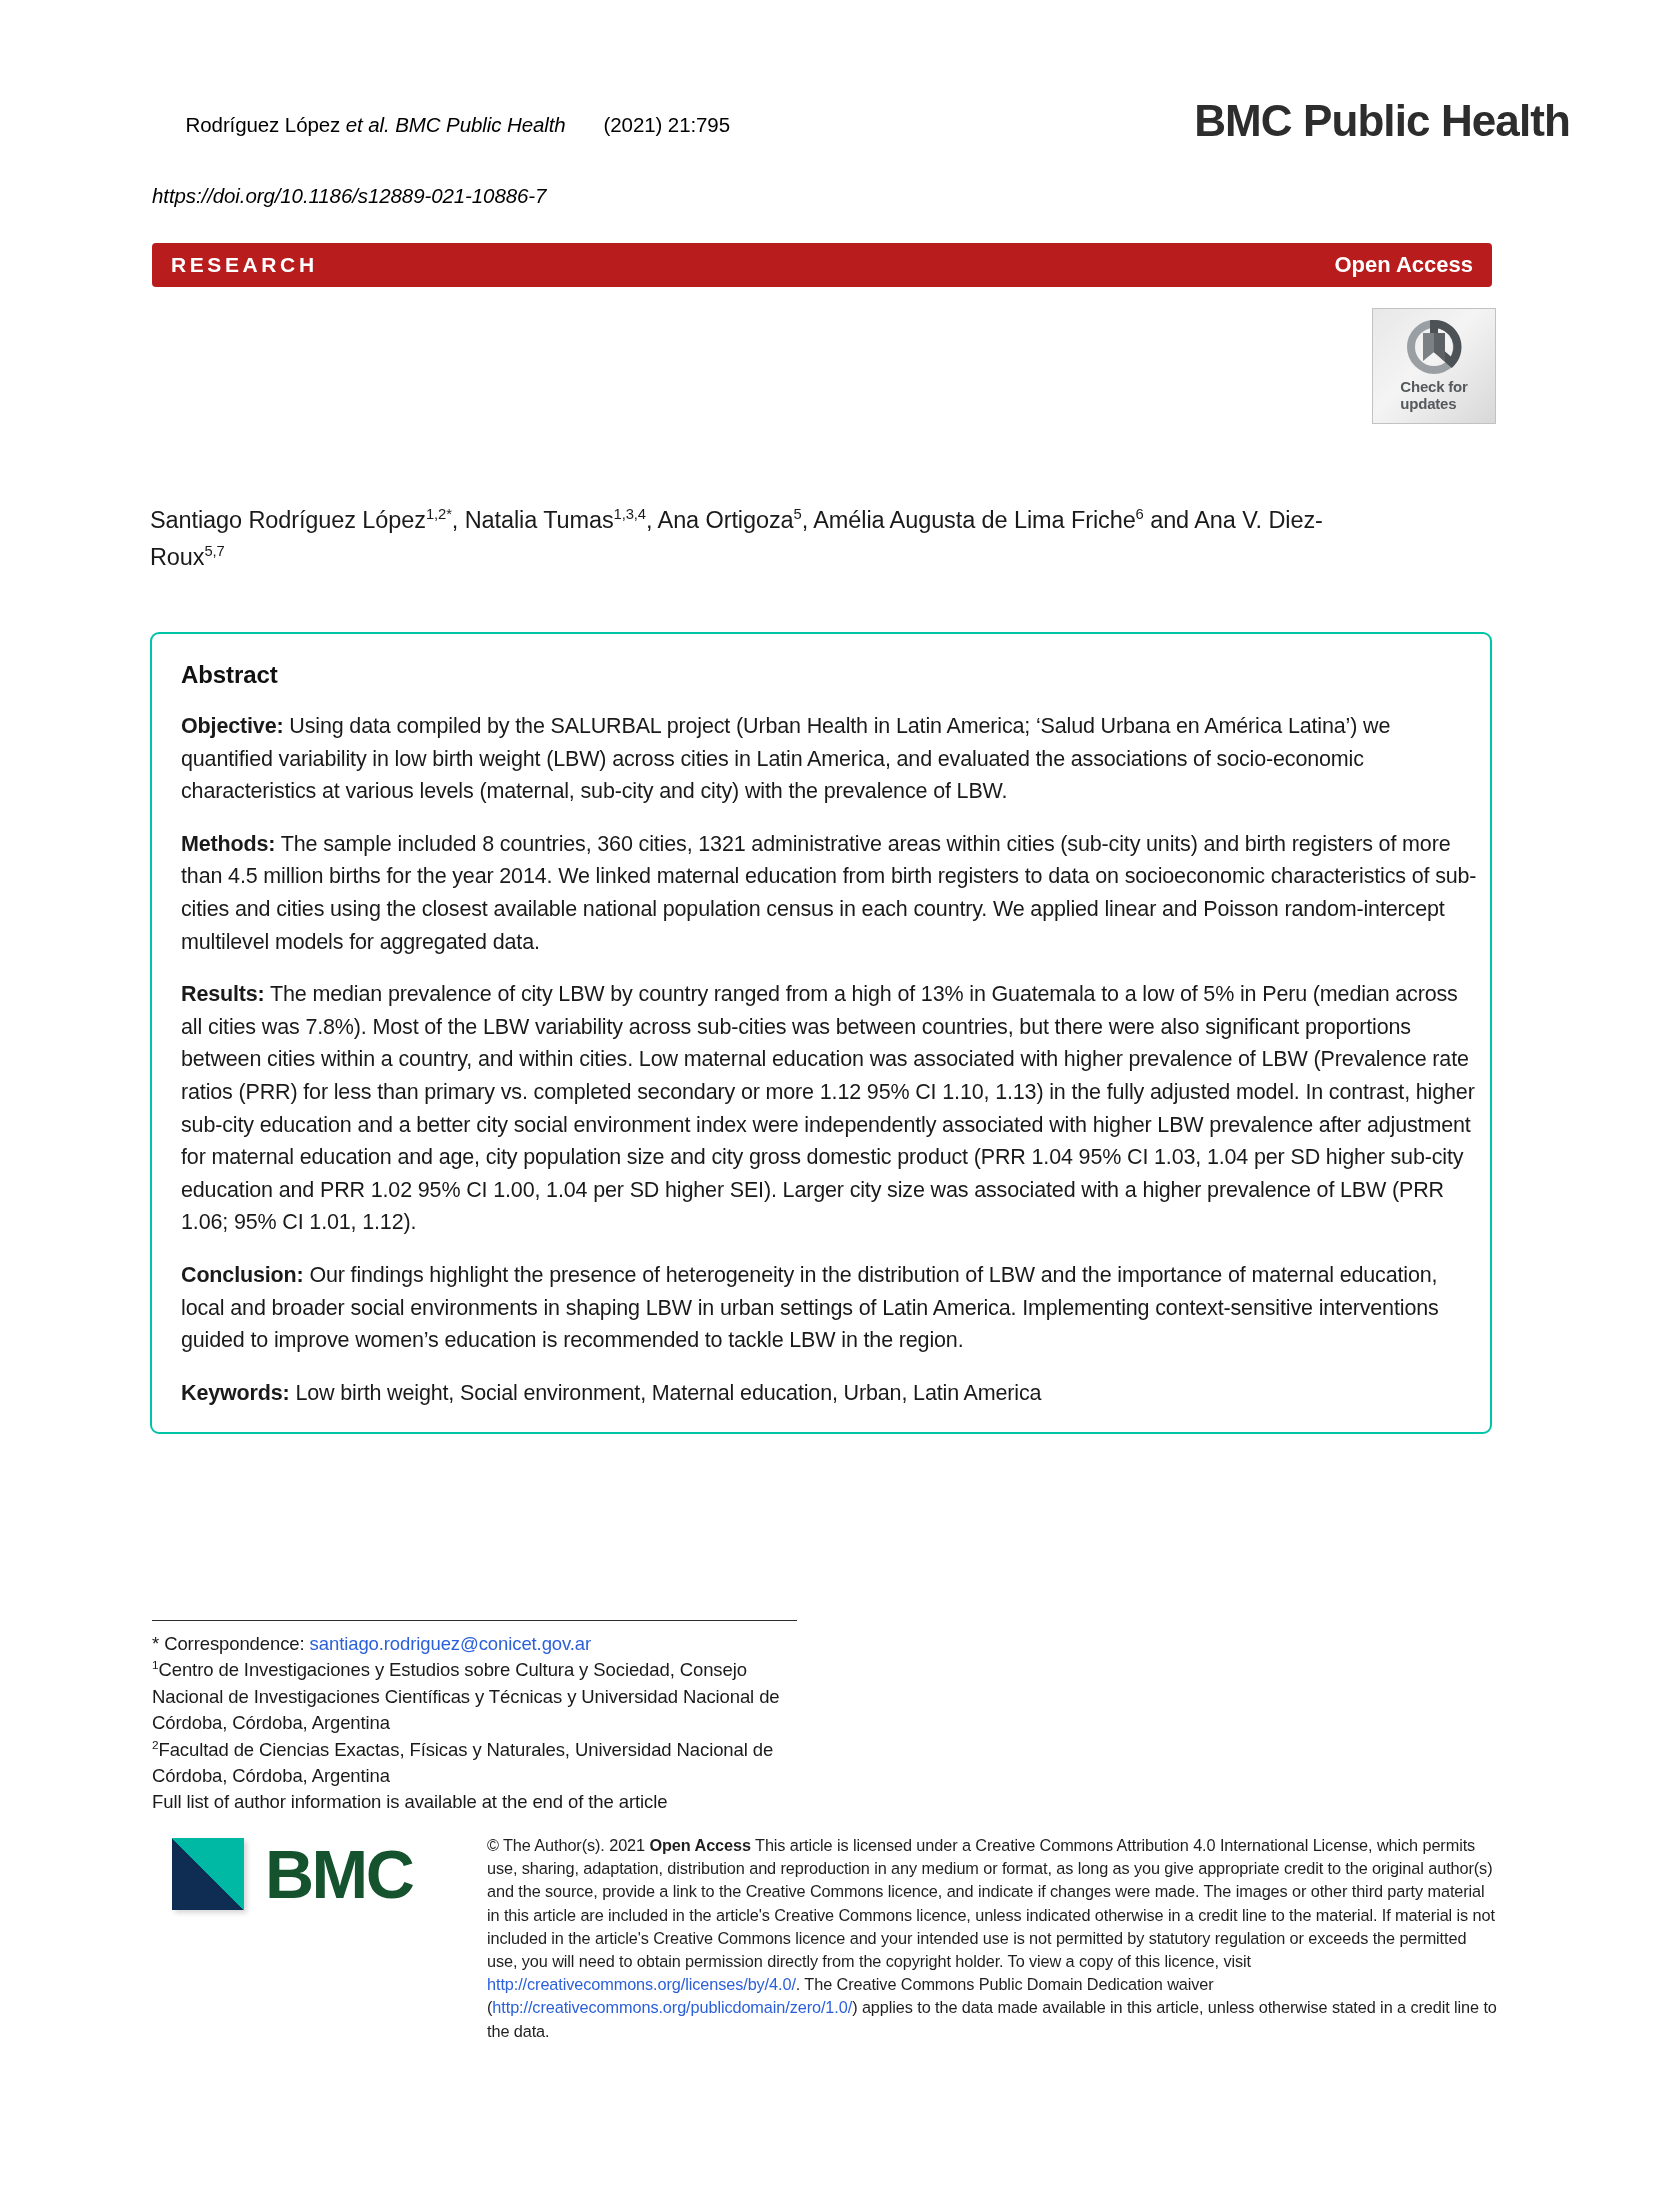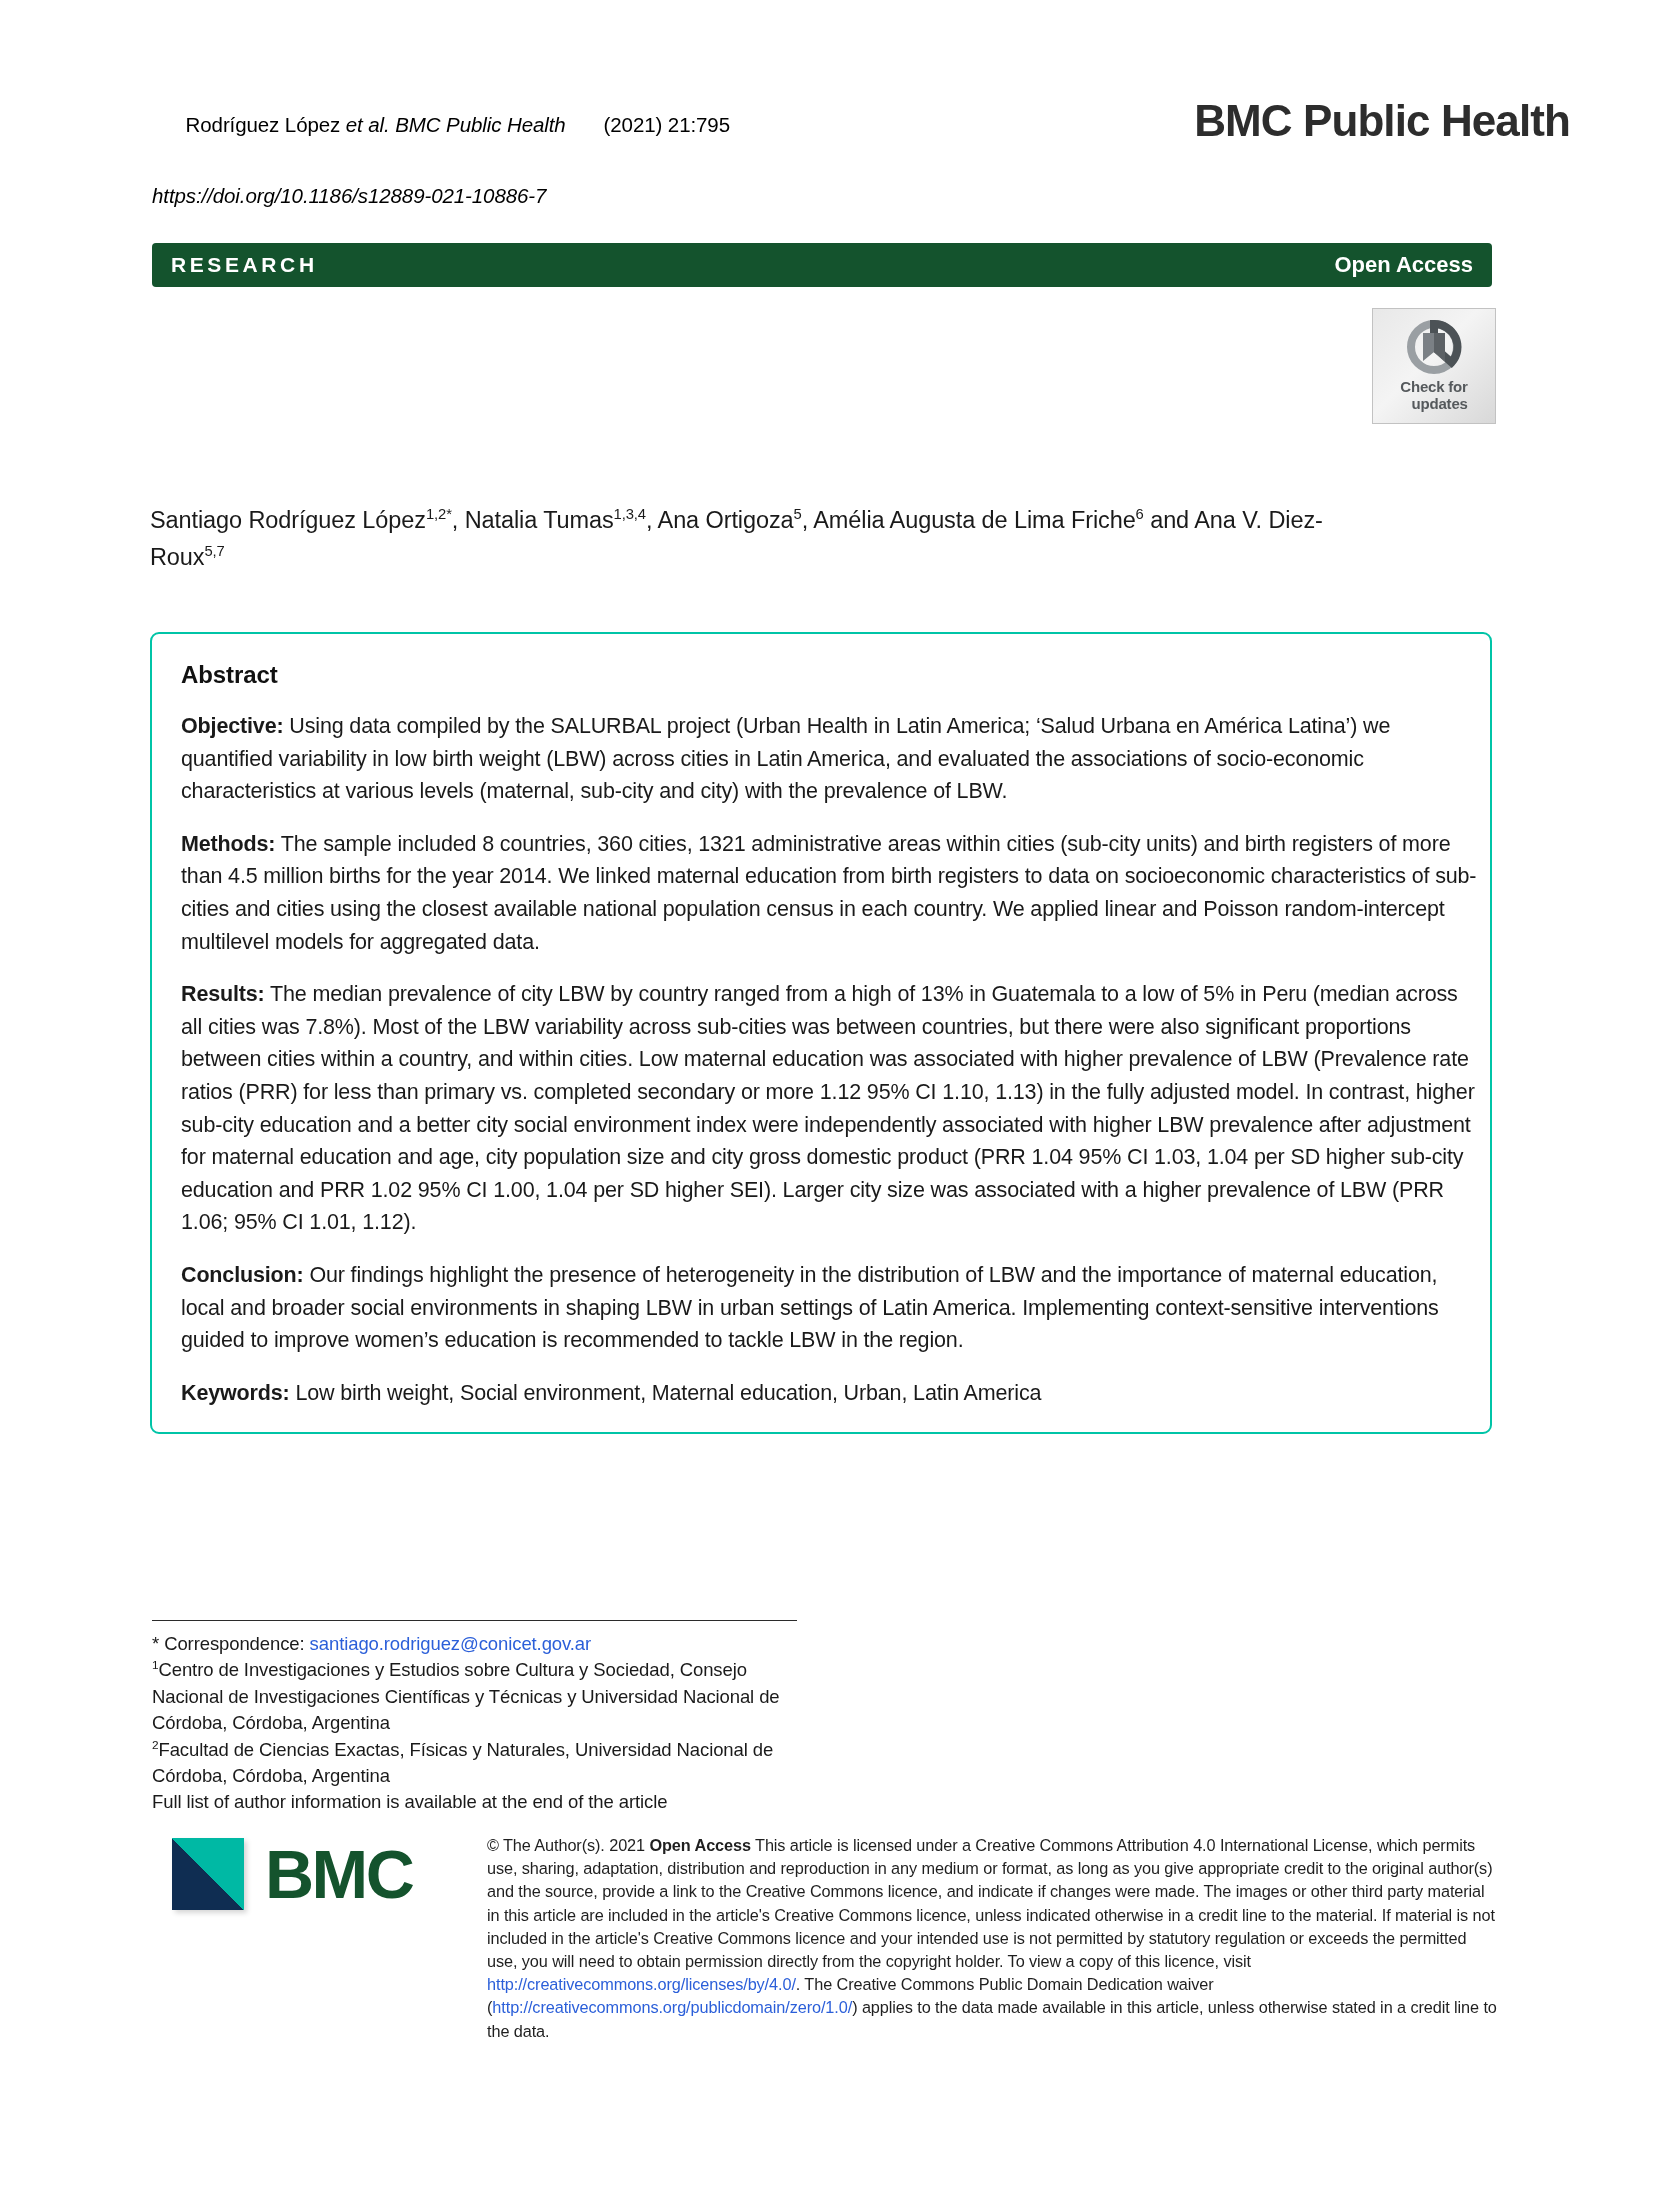--- a/index.html
+++ b/index.html
@@ -53,21 +53,21 @@
     white-space: nowrap;
   }
 
   
   .banner {
     position: absolute;
     left: 152px;
     top: 243px;
     width: 1340px;
     height: 44px;
-    background: #14532d;
+    background: #b91c1c;
     border-radius: 4px;
     display: flex;
     align-items: center;
     justify-content: space-between;
     box-sizing: border-box;
     padding: 0 19px;
   }
   .banner .b-left {
     color: #ffffff;
     font-size: 21px;
@@ -109,21 +109,21 @@
     align-items: center;
     justify-content: flex-start;
     padding-top: 9px;
   }
   .crossmark svg { display:block; }
   .cm-text {
     font-size: 15px;
     font-weight: bold;
     color: #55595c;
     line-height: 17px;
-    text-align: right;
+    text-align: left;
     margin-top: 2px;
     letter-spacing: -0.2px;
   }
 
   
   .authors {
     position: absolute;
     left: 150px;
     top: 487px;
     width: 1190px;

